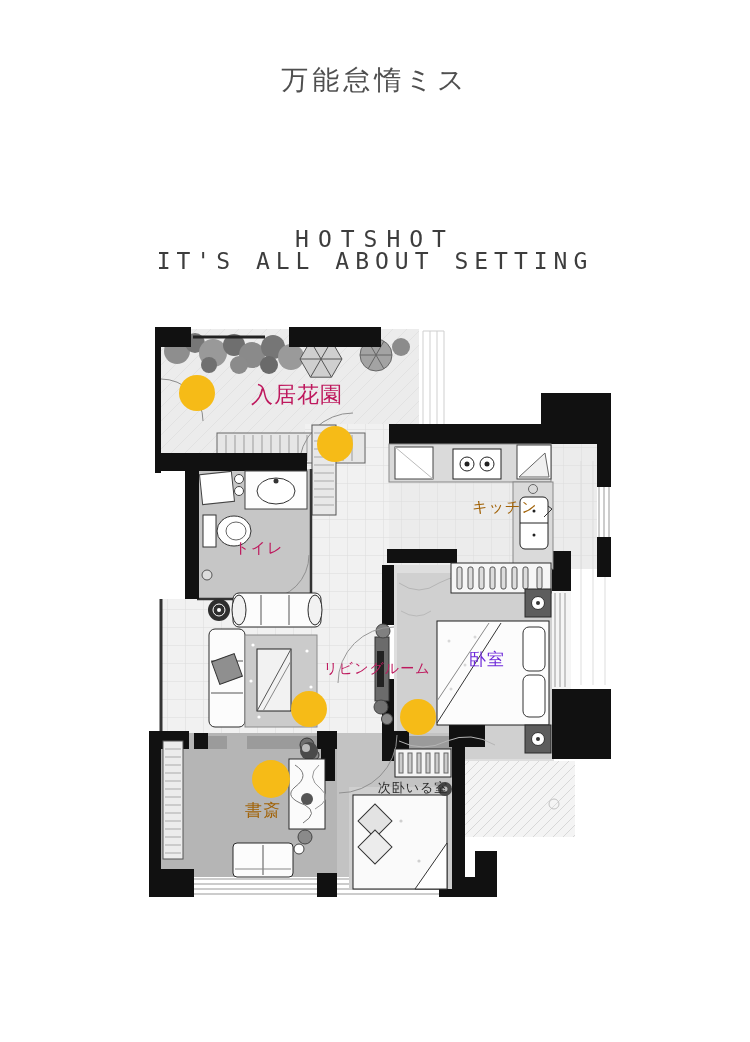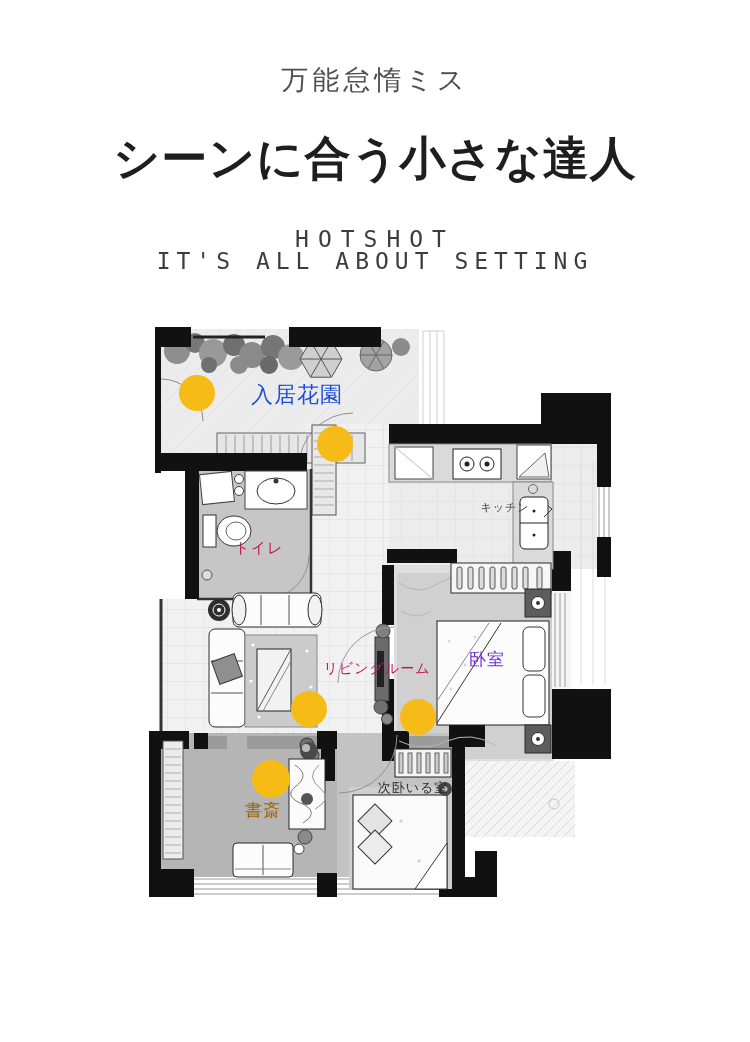--- a/index.html
+++ b/index.html
@@ -10,35 +10,34 @@
   .title{top:128px;font-size:46px;font-weight:700;color:#1e1e1e;letter-spacing:1px;}
   .tagline1{top:226px;font-size:23px;color:#3d3d3d;letter-spacing:9px;
             font-family:"DejaVu Sans Mono",monospace;}
   .tagline2{top:248px;font-size:23px;color:#3d3d3d;letter-spacing:6px;
             font-family:"DejaVu Sans Mono",monospace;}
   .caption{top:950px;font-size:18px;color:#8f8f8f;letter-spacing:.5px;}
   .plan{position:absolute;left:149px;top:321px;width:462px;height:580px;}
   .plan svg{position:absolute;left:0;top:0;}
   .room-label{position:absolute;transform:translate(-50%,-50%);white-space:nowrap;
               color:#3a3a3a;letter-spacing:1px;}
-  .lbl-garden{left:148px;top:74px;font-size:22px;color:#1d4ed8;}
-  .lbl-kitchen{left:356px;top:186px;font-size:11px;color:#404040;}
+  .lbl-garden{left:148px;top:74px;font-size:22px;color:#be185d;}
+  .lbl-kitchen{left:356px;top:186px;font-size:15px;color:#a16207;}
   .lbl-toilet{left:110px;top:227px;font-size:15px;color:#be185d;}
   .lbl-living{left:228px;top:348px;font-size:14px;color:#be185d;}
   .lbl-bedroom{left:338px;top:338px;font-size:17px;color:#6d28d9;}
   .lbl-study{left:114px;top:489px;font-size:17px;color:#a16207;}
   .lbl-bedroom2{left:264px;top:467px;font-size:13px;color:#2b2b2b;}
 </style>
 </head>
 <body>
 
 <div class="page">
 
   <div class="hdr subtitle">万能怠惰ミス</div>
-  <div class="hdr title">シーンに合う小さな達人</div>
   <div class="hdr tagline1">HOTSHOT</div>
   <div class="hdr tagline2">IT'S ALL ABOUT SETTING</div>
 
   <div class="plan">
     <svg width="462" height="580" viewBox="0 0 462 580">
       <defs>
         <pattern id="tiles" width="18" height="18" patternUnits="userSpaceOnUse">
           <path d="M18 0H0V18" fill="none" stroke="#dcdcdc" stroke-width="1"></path>
         </pattern>
         <pattern id="diag" width="10" height="10" patternUnits="userSpaceOnUse">

